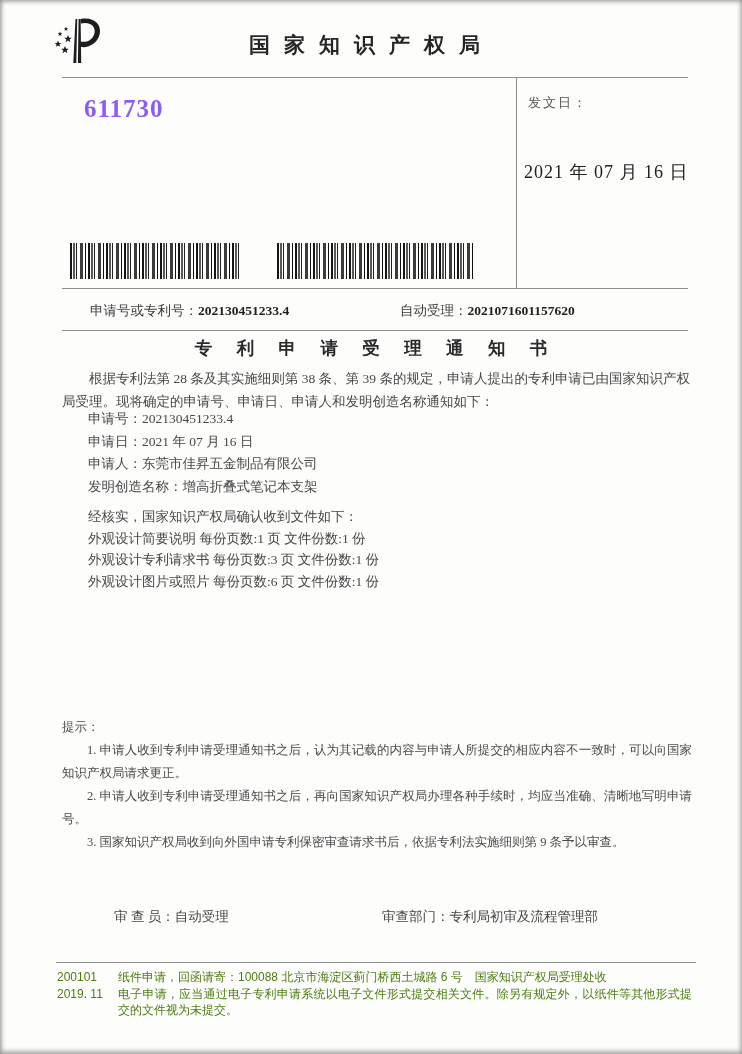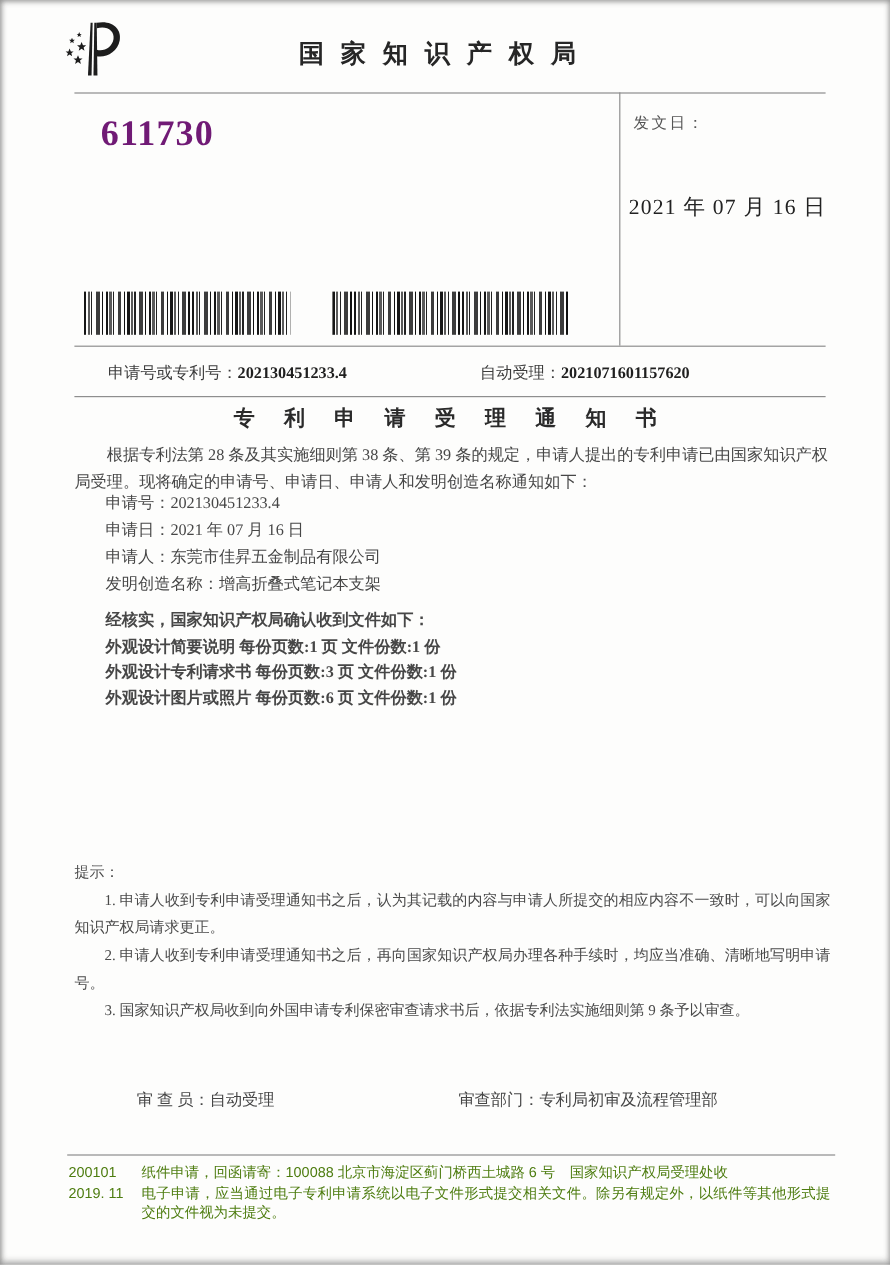--- a/index.html
+++ b/index.html
@@ -20,22 +20,22 @@
   .vrule{position:absolute;width:1px;background:#8e8e8e;}
 
   .logo{position:absolute;left:52px;top:16px;width:52px;height:54px;}
 
   .org-title{
     position:absolute;left:0;right:0;top:31px;
     text-align:center;font-size:21px;font-weight:bold;color:#262626;
     letter-spacing:14px;padding-left:1px;white-space:nowrap;
   }
 
-  .postal{position:absolute;left:84px;top:95px;font-size:30px;font-weight:bold;
-    color:#701a75;letter-spacing:1px;font-family:"Liberation Serif",serif;}
+  .postal{position:absolute;left:84px;top:95px;font-size:25px;font-weight:bold;
+    color:#8b5cf6;letter-spacing:1px;font-family:"Liberation Serif",serif;}
   .addr-block{position:absolute;left:64px;top:129px;width:428px;text-align:center;
     font-size:13.5px;line-height:22px;color:#434343;}
 
   .issue-label{position:absolute;left:528px;top:94px;font-size:13px;color:#555;letter-spacing:2px;}
   .issue-date{position:absolute;left:524px;top:160px;font-size:18px;color:#222;letter-spacing:1px;white-space:nowrap;}
 
   .barcode{position:absolute;top:243px;height:36px;
     background:repeating-linear-gradient(90deg,
       #161616 0 2px,#fdfdfc 2px 3px,#5a5a5a 3px 5px,#fdfdfc 5px 6px,
       #222 6px 7px,#fdfdfc 7px 10px,#3c3c3c 10px 13px,#fdfdfc 13px 15px,
@@ -48,21 +48,21 @@
   .ref-row .grp2{position:absolute;left:400px;top:0;white-space:nowrap;}
   .ref-val{font-weight:bold;color:#1f1f1f;}
 
   .notice-title{position:absolute;left:0;right:0;top:336px;text-align:center;
     font-size:17.5px;font-weight:bold;color:#2a2a2a;letter-spacing:10px;padding-left:10px;white-space:nowrap;}
 
   .body-text{font-size:13.5px;line-height:22.5px;color:#474747;}
   .intro{position:absolute;left:62px;top:368px;width:628px;text-indent:2em;text-align:justify;}
   .fields{position:absolute;left:88px;top:408px;}
   .fields div{white-space:nowrap;}
-  .received{position:absolute;left:88px;top:506px;line-height:21.5px;font-weight:bold;}
+  .received{position:absolute;left:88px;top:506px;line-height:21.5px;}
   .received div{white-space:nowrap;}
 
   .tips{position:absolute;left:62px;top:716px;width:630px;font-size:12.5px;line-height:23px;color:#4a4a4a;}
   .tips .tip{text-indent:2em;text-align:justify;}
 
   .sign-row{position:absolute;left:0;top:908px;width:742px;font-size:13.5px;color:#464646;}
   .sign-row .ex{position:absolute;left:114px;white-space:nowrap;}
   .sign-row .dept{position:absolute;left:382px;white-space:nowrap;}
 
   .footer{font-family:"Liberation Sans","DejaVu Sans",sans-serif;font-size:12px;color:#4d7c0f;line-height:16.5px;}

